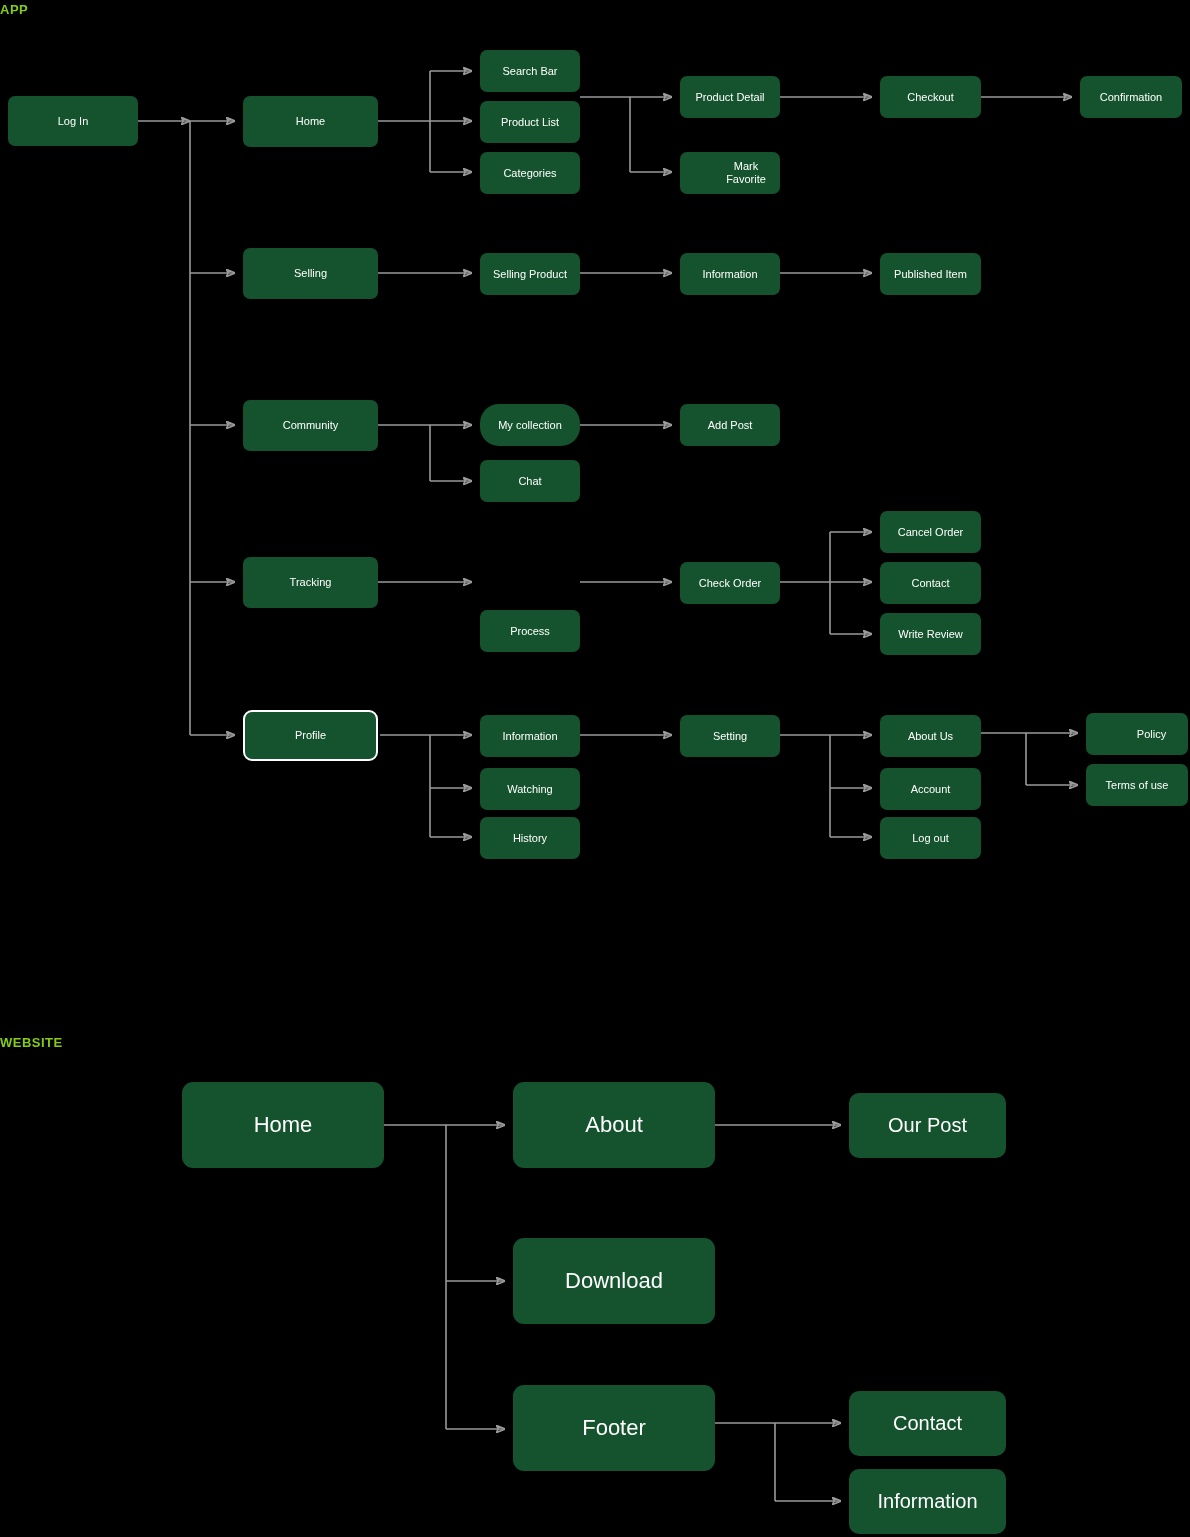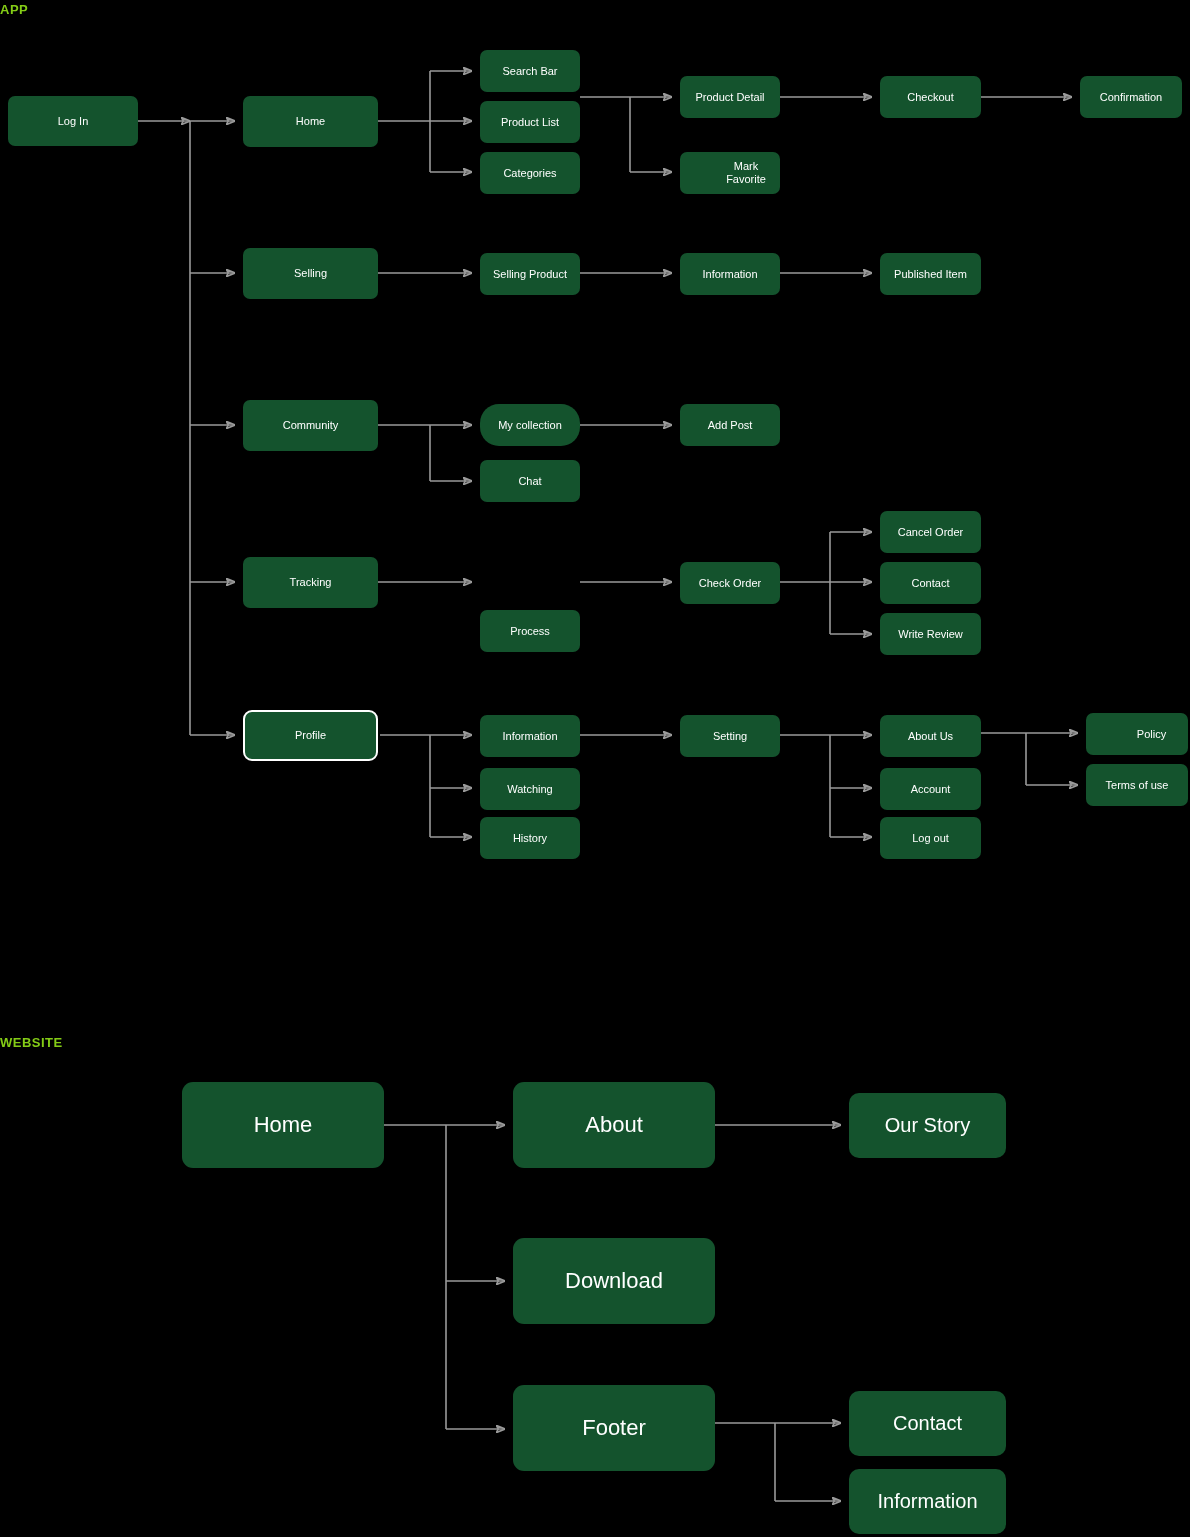--- a/index.html
+++ b/index.html
@@ -254,21 +254,21 @@
   <div class="node" style="left:880px;top:817px;width:101px;height:42px;">Log out</div>
 
   <div class="node" style="left:1086px;top:713px;width:102px;height:42px;padding-left:33px;">Policy</div>
 
   <div class="node" style="left:1086px;top:764px;width:102px;height:42px;">Terms of use</div>
 
   <div class="node big" style="left:182px;top:1082px;width:202px;height:86px;">Home</div>
 
   <div class="node big" style="left:513px;top:1082px;width:202px;height:86px;">About</div>
 
-  <div class="node big2" style="left:849px;top:1093px;width:157px;height:65px;">Our Story</div>
+  <div class="node big2" style="left:849px;top:1093px;width:157px;height:65px;">Our Post</div>
 
   <div class="node big" style="left:513px;top:1238px;width:202px;height:86px;">Download</div>
 
   <div class="node big" style="left:513px;top:1385px;width:202px;height:86px;">Footer</div>
 
   <div class="node big2" style="left:849px;top:1391px;width:157px;height:65px;">Contact</div>
 
   <div class="node big2" style="left:849px;top:1469px;width:157px;height:65px;">Information</div>
 
 </div>

